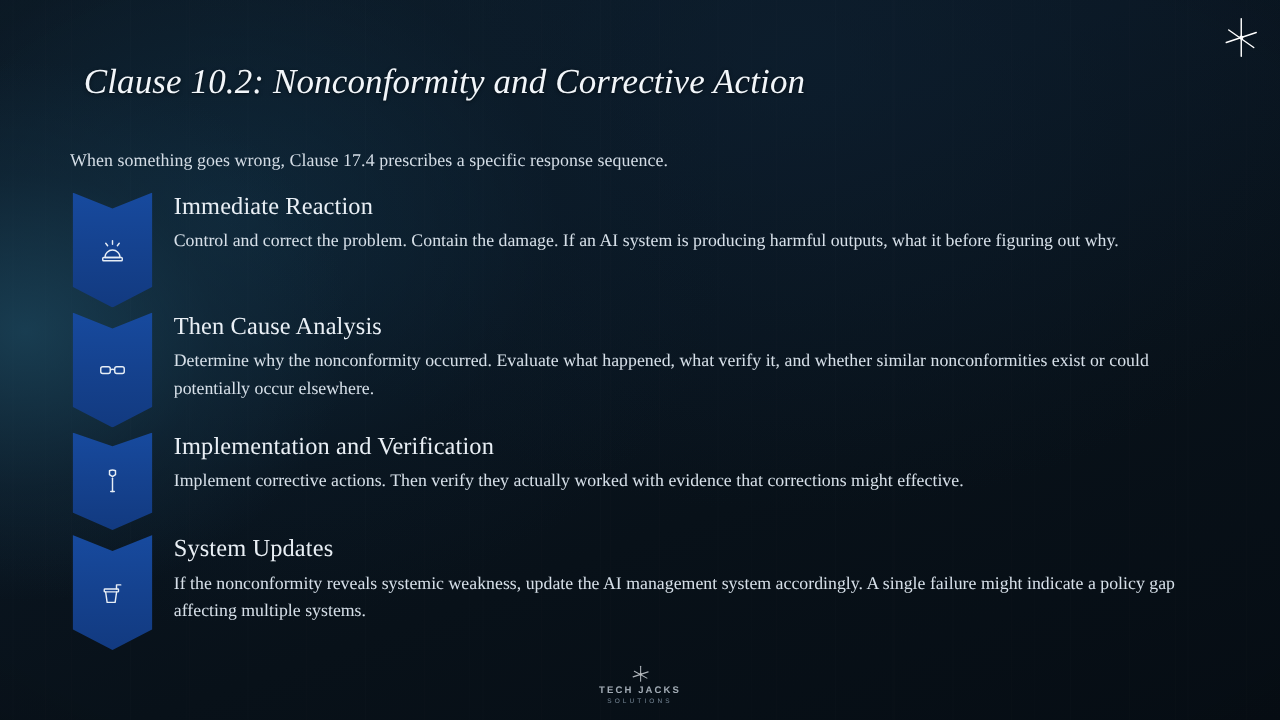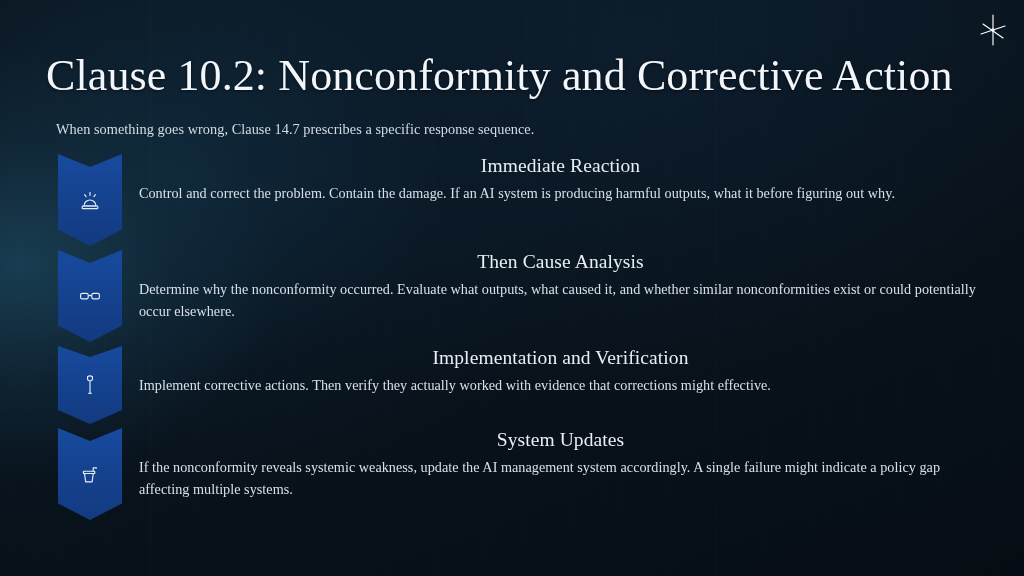--- a/index.html
+++ b/index.html
@@ -49,28 +49,29 @@
     position: absolute;
     left: 975px;
     top: 12px;
     width: 36px;
     height: 36px;
   }
 
   
   .title {
     position: absolute;
-    left: 46px;
+    left: 67px;
     top: 50px;
-    font-size: 44px;
+    font-size: 28px;
     line-height: 1.16;
     color: #f2f6fa;
     letter-spacing: 0.1px;
     white-space: nowrap;
     text-shadow: 0 1px 3px rgba(0,0,0,0.55);
+    font-style: italic;
   }
   .subtitle {
     position: absolute;
     left: 56px;
     top: 121px;
     font-size: 14.3px;
     color: #d4dde6;
     letter-spacing: 0.05px;
     white-space: nowrap;
   }
@@ -115,21 +116,20 @@
     margin-left: 17px;
     padding-right: 42px;
     flex: 1 1 auto;
   }
   .step-title {
     font-size: 19.5px;
     color: #e9eff5;
     line-height: 1.2;
     margin: 0;
     letter-spacing: 0.1px;
-    text-align: center;
   }
   .step-body {
     font-size: 14.2px;
     color: #d7e0e9;
     line-height: 1.53;
     margin: 6px 0 0 0;
     letter-spacing: 0.03px;
   }
 
   
@@ -171,21 +171,21 @@
   <svg class="sparkle-tr" viewBox="0 0 36 36">
     <g stroke="#ffffff" stroke-width="1.15" stroke-linecap="round" fill="none">
       <line x1="18" y1="3" x2="18" y2="33"></line>
       <line x1="6" y1="22" x2="30" y2="14"></line>
       <line x1="8" y1="12" x2="28" y2="26"></line>
     </g>
     <circle cx="18" cy="18" r="1.7" fill="#ffffff"></circle>
   </svg>
 
   <div class="title">Clause 10.2: Nonconformity and Corrective Action</div>
-  <div class="subtitle">When something goes wrong, Clause 14.7 prescribes a specific response sequence.</div>
+  <div class="subtitle">When something goes wrong, Clause 17.4 prescribes a specific response sequence.</div>
 
   <div class="steps">
 
     <div class="step" style="height:96px;">
       <div class="badge-wrap">
         <div class="badge" style="height:92px;">
           <svg class="badge-icon" width="26" height="26" viewBox="0 0 26 26">
             <g stroke="#e7eef6" stroke-width="1.15" fill="none" stroke-linecap="round" stroke-linejoin="round">
               <path d="M7 19 a6 6 0 0 1 12 0 z"></path>
               <rect x="5.2" y="19" width="15.6" height="2.6" rx="0.7"></rect>
@@ -209,21 +209,21 @@
             <g stroke="#e7eef6" stroke-width="1.15" fill="none" stroke-linejoin="round">
               <rect x="3.6" y="10.4" width="7.6" height="5.4" rx="1.6"></rect>
               <rect x="14.8" y="10.4" width="7.6" height="5.4" rx="1.6"></rect>
               <path d="M11.2 12.9 q1.8 -1.1 3.6 0"></path>
             </g>
           </svg>
         </div>
       </div>
       <div class="step-text">
         <p class="step-title">Then Cause Analysis</p>
-        <p class="step-body">Determine why the nonconformity occurred. Evaluate what outputs, what caused it, and whether similar nonconformities exist or could potentially occur elsewhere.</p>
+        <p class="step-body">Determine why the nonconformity occurred. Evaluate what happened, what verify it, and whether similar nonconformities exist or could potentially occur elsewhere.</p>
       </div>
     </div>
 
     <div class="step" style="height:82px;font-family:Liberation Serif, serif;">
       <div class="badge-wrap">
         <div class="badge" style="height:78px;">
           <svg class="badge-icon" width="26" height="26" viewBox="0 0 26 26">
             <g stroke="#e7eef6" stroke-width="1.15" fill="none" stroke-linecap="round" stroke-linejoin="round">
               <path d="M10.6 4.6 v3.1 l2.4 1.6 l2.4 -1.6 v-3.1 a4.9 4.9 0 0 0 -4.8 0 z"></path>
               <path d="M13 10.6 v10.6"></path>
@@ -251,13 +251,25 @@
         </div>
       </div>
       <div class="step-text">
         <p class="step-title">System Updates</p>
         <p class="step-body">If the nonconformity reveals systemic weakness, update the AI management system accordingly. A single failure might indicate a policy gap affecting multiple systems.</p>
       </div>
     </div>
 
   </div>
 
+  <div class="footer-logo">
+    <svg class="logo-mark" width="17" height="15" viewBox="0 0 17 15">
+      <g stroke="#eef3f9" stroke-width="0.85" stroke-linecap="round" fill="none">
+        <line x1="8.5" y1="1" x2="8.5" y2="13"></line>
+        <line x1="2.5" y1="9.5" x2="14.5" y2="5.5"></line>
+        <line x1="3.5" y1="5" x2="13.5" y2="10.5"></line>
+      </g>
+      <circle cx="8.5" cy="7.4" r="1.05" fill="#ffffff"></circle>
+    </svg>
+    <div class="logo-name">TECH JACKS</div>
+    <div class="logo-sub">SOLUTIONS</div>
+  </div>
 </div>
 
 </body></html>

